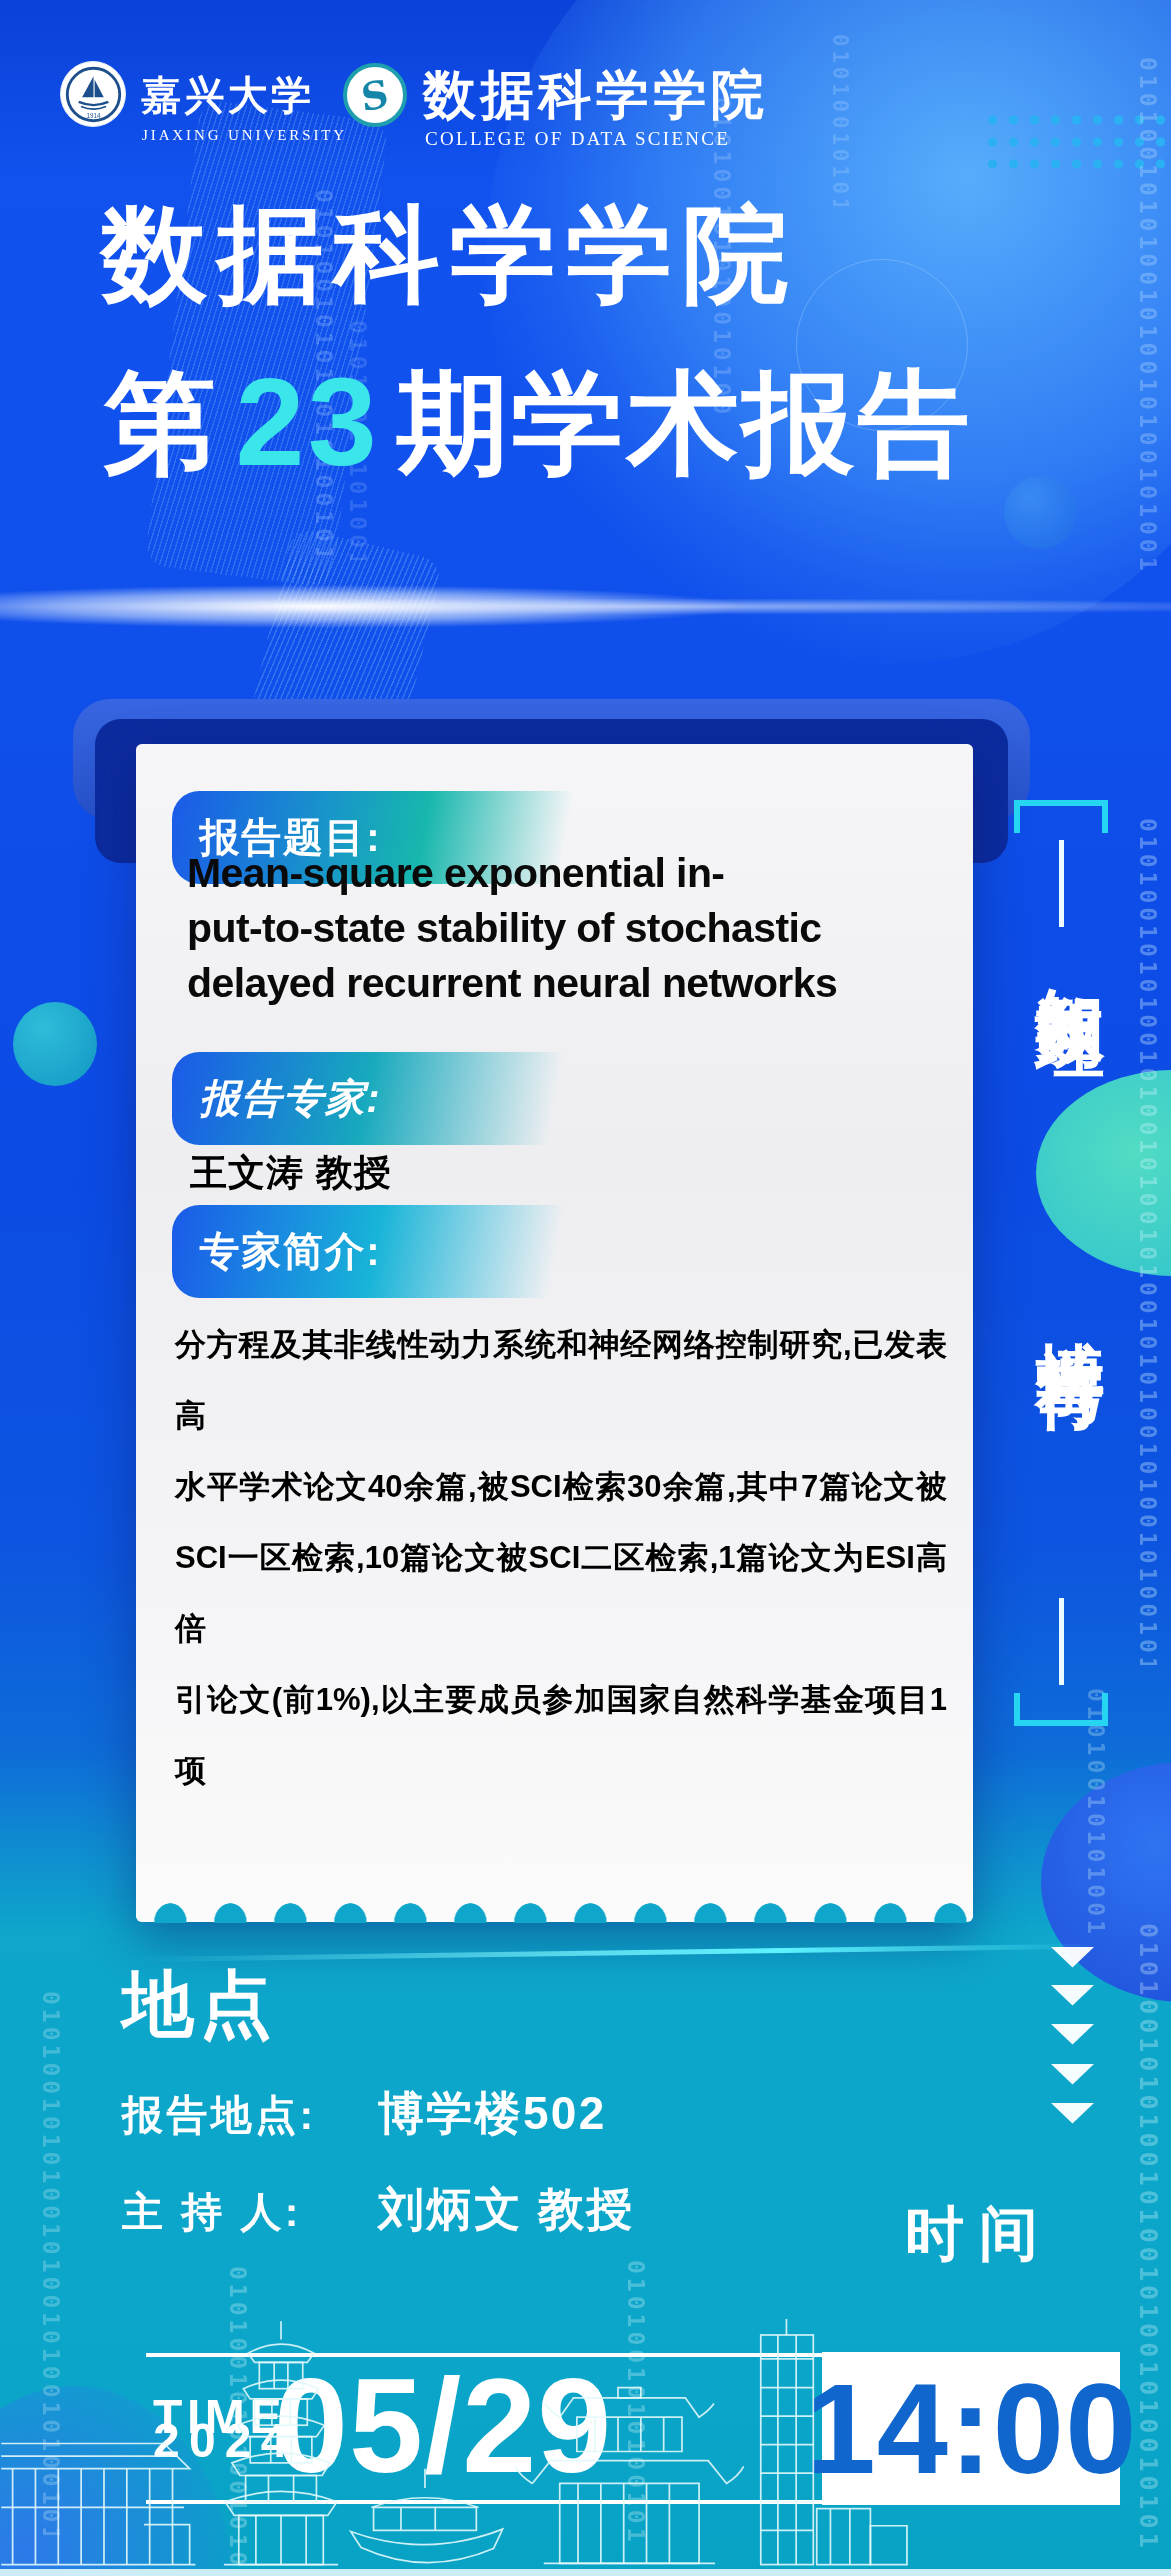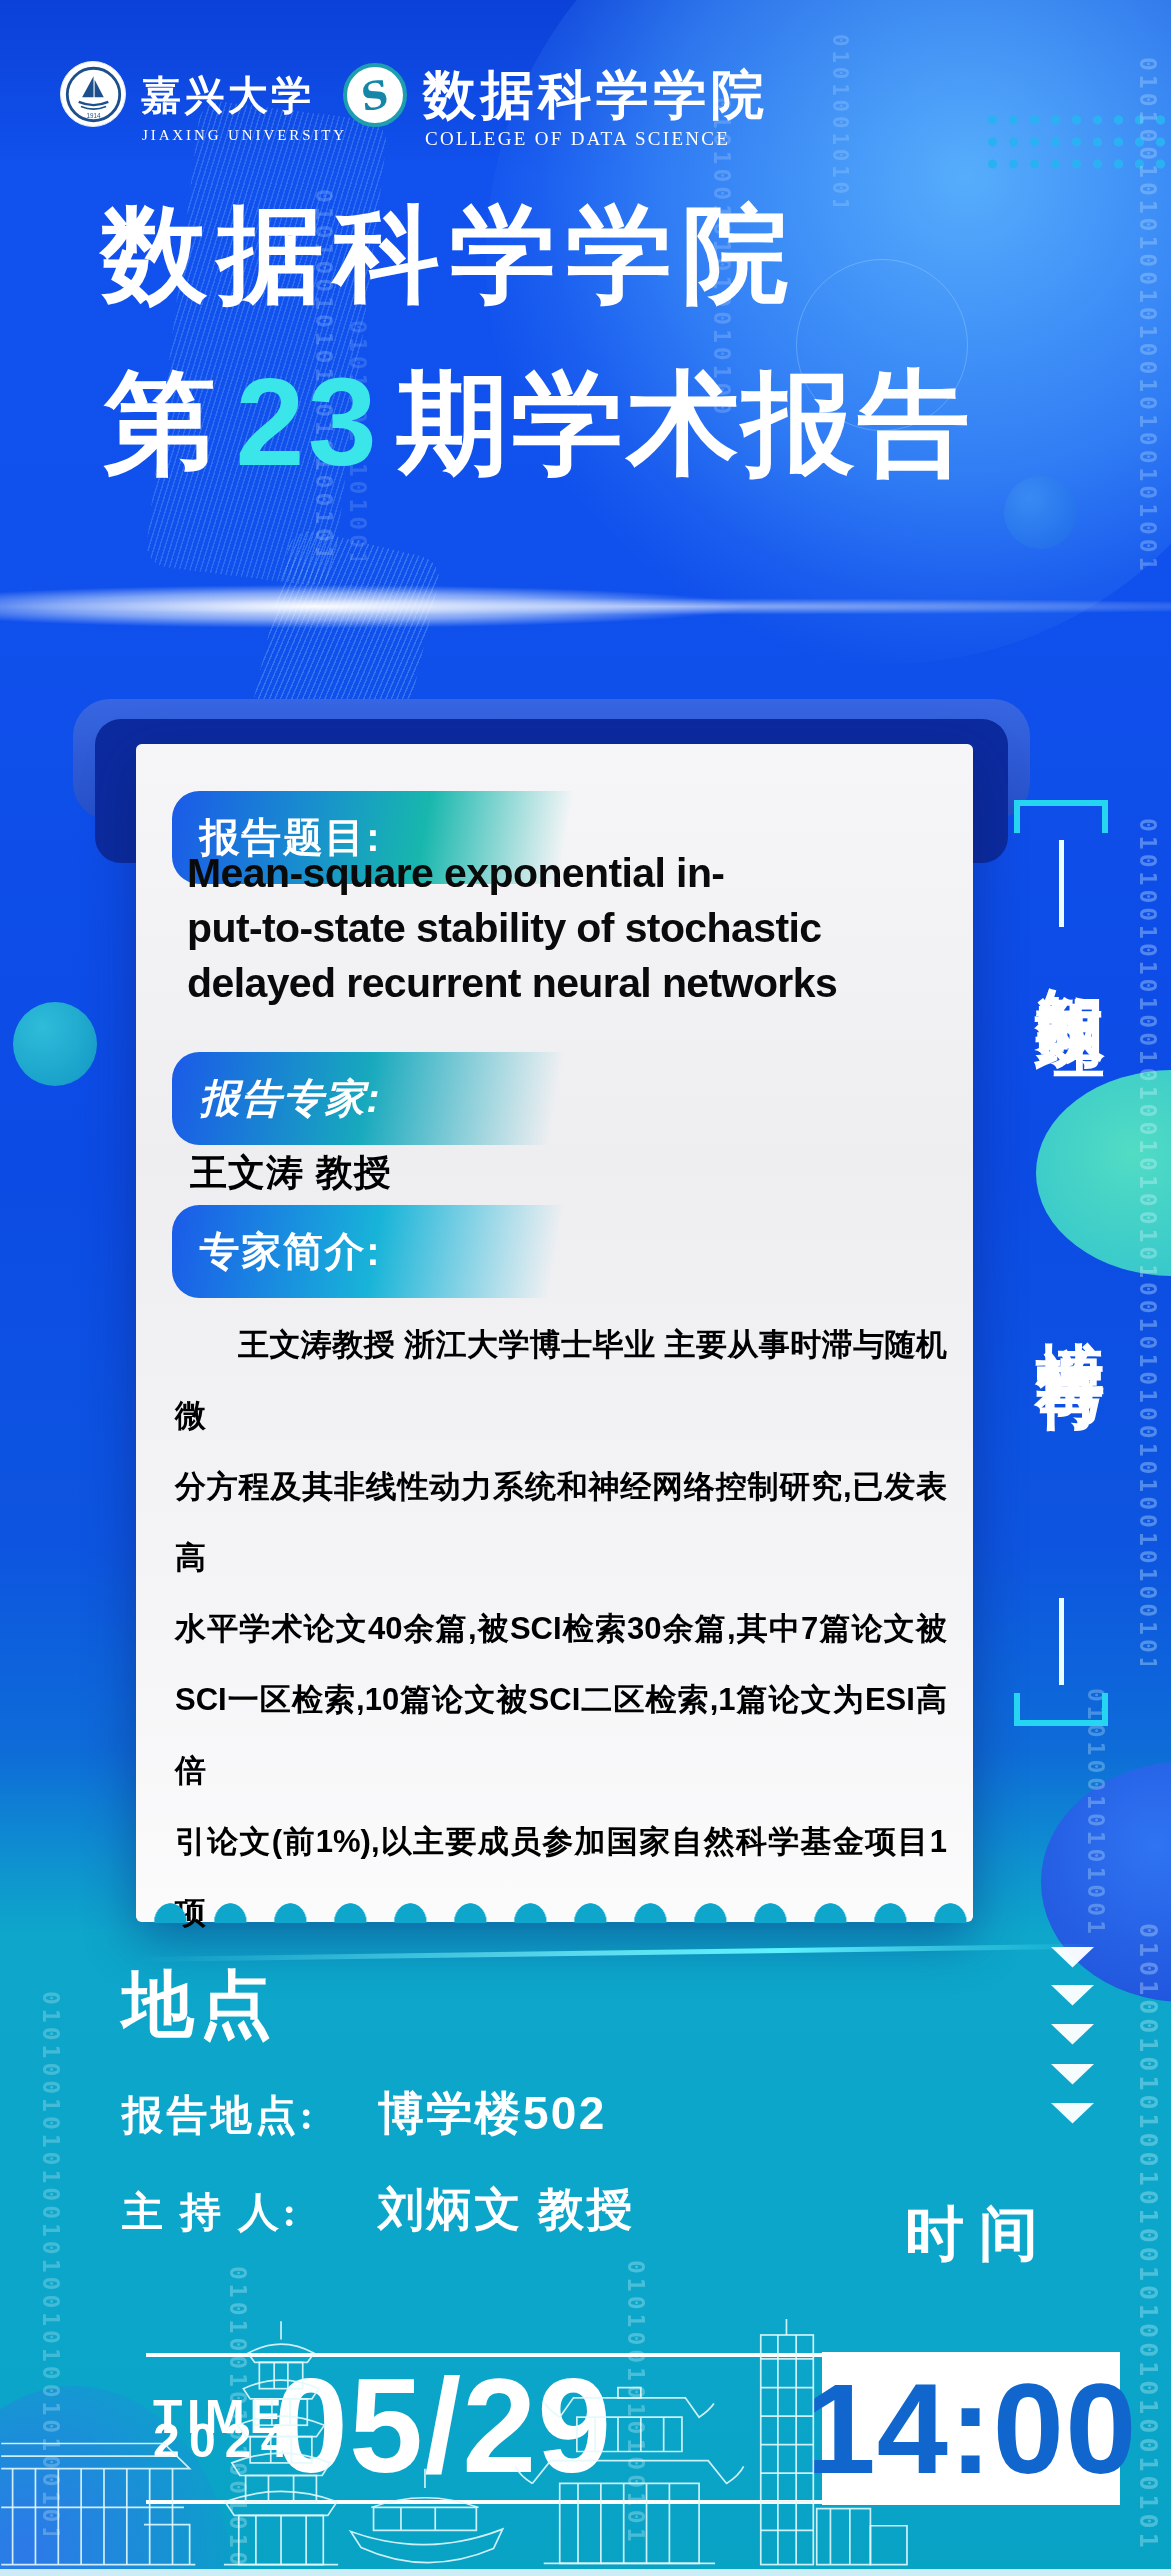--- a/index.html
+++ b/index.html
@@ -87,21 +87,21 @@
   .vline{left:1059px;width:4.6px;height:87px;background:#eafcff;}
   .motto{left:1024px;writing-mode:vertical-rl;color:#fff;font-size:69px;font-weight:800;letter-spacing:8px;white-space:nowrap;}
 
   
   .scallops{left:137px;top:1903px;width:836px;height:19.5px;
     background-image:radial-gradient(ellipse 16.6px 20px at 50% 100%,#0ea6cb 97%,rgba(14,166,203,0) 100%);
     background-size:60px 20px;background-repeat:repeat-x;background-position:3.4px 0;}
 
   
   .loc-heading{left:122px;top:1957px;font-size:72px;font-weight:900;color:#fff;letter-spacing:5.7px;}
-  .loc-label{left:122px;font-size:41px;font-weight:800;color:#fff;letter-spacing:3.4px;white-space:nowrap;font-family:Liberation Serif, serif;}
+  .loc-label{left:122px;font-size:41px;font-weight:800;color:#fff;letter-spacing:3.4px;white-space:nowrap;}
   .loc-value{left:378px;font-size:46px;font-weight:800;color:#fff;letter-spacing:2.3px;white-space:nowrap;}
   .chev{position:absolute;width:43px;height:20.6px;background:rgba(255,255,255,.96);
     clip-path:polygon(0 0,100% 0,50% 100%);}
   .time-heading{left:905px;top:2195px;font-size:59px;font-weight:900;color:#fff;letter-spacing:15px;white-space:nowrap;}
   .band{left:146px;top:2353px;width:973px;height:151px;border-top:4px solid #fff;border-bottom:4px solid #fff;}
   .time-word{left:153px;top:2365px;font-size:48px;font-weight:700;color:#fff;letter-spacing:4.6px;margin-top:24px;}
   .time-year{left:153px;top:2413px;font-size:48px;font-weight:700;color:#fff;letter-spacing:9.2px;}
   .time-date{left:274px;top:2351px;font-size:133px;font-weight:800;color:#fff;letter-spacing:1.1px;line-height:151px;}
   .clock-box{left:822px;top:2352px;width:298px;height:153px;background:#fff;display:flex;align-items:center;justify-content:center;}
   .clock-text{font-size:128px;font-weight:800;letter-spacing:1.1px;}
@@ -176,21 +176,20 @@
 
   <div class="pill speaker">
     <span>报告专家:</span>
   </div>
   <div class="abs speaker-name">王文涛 教授</div>
 
   <div class="pill bio">
     <span>专家简介:</span>
   </div>
   <div class="abs bio-block">
-    <div class="bio-line first">王文涛教授 浙江大学博士毕业 主要从事时滞与随机微</div>
     <div class="bio-line">分方程及其非线性动力系统和神经网络控制研究,已发表高</div>
     <div class="bio-line">水平学术论文40余篇,被SCI检索30余篇,其中7篇论文被</div>
     <div class="bio-line">SCI一区检索,10篇论文被SCI二区检索,1篇论文为ESI高倍</div>
     <div class="bio-line">引论文(前1%),以主要成员参加国家自然科学基金项目1项</div>
   </div>
 
   <div class="abs bracket top"></div>
   <div class="abs vline" style="top:840px;"></div>
   <div class="abs motto" style="top:933px;">知数明理</div>
   <div class="abs motto" style="top:1285px;">博学笃行</div>

